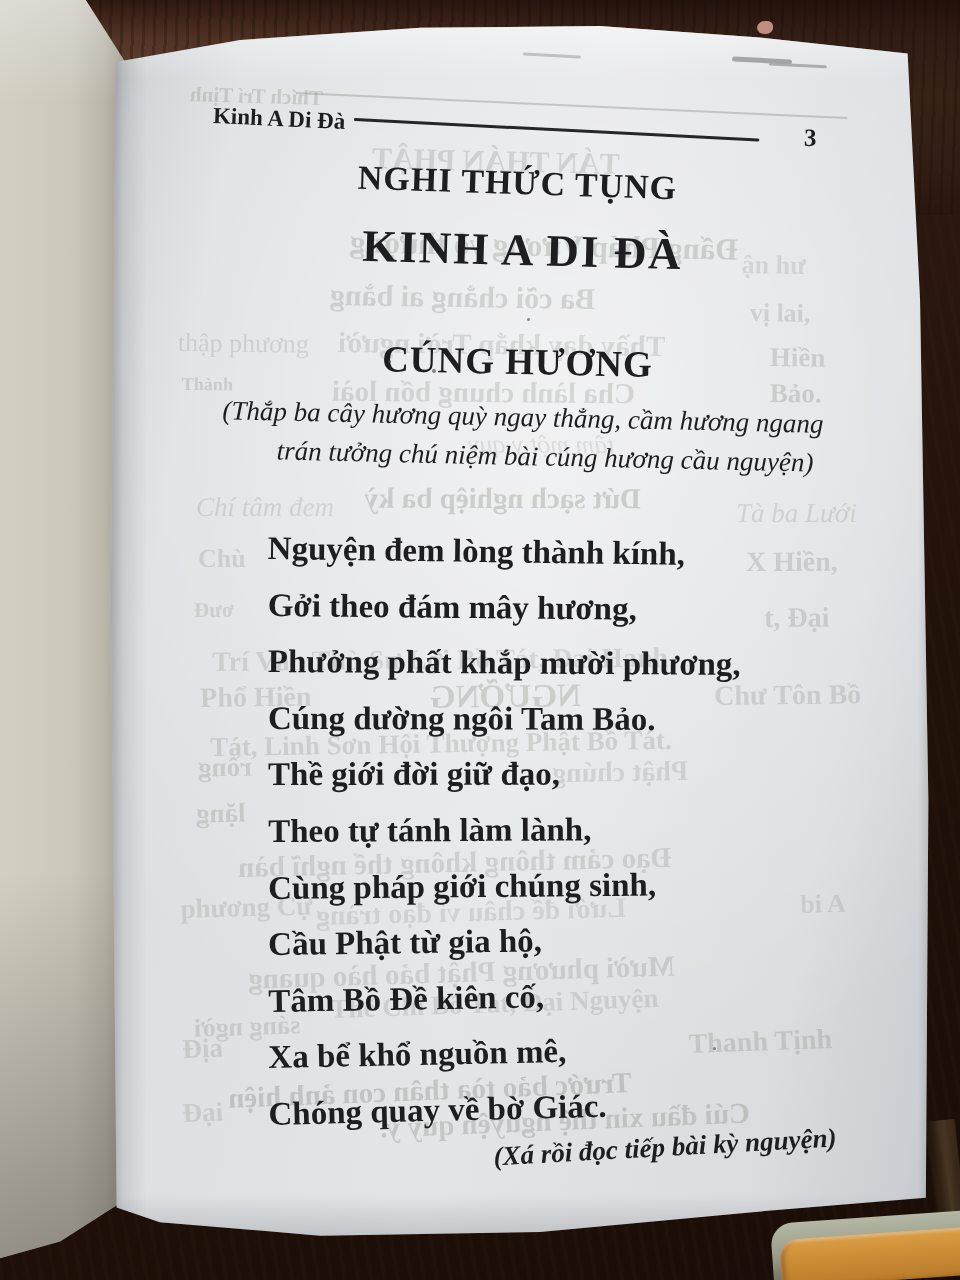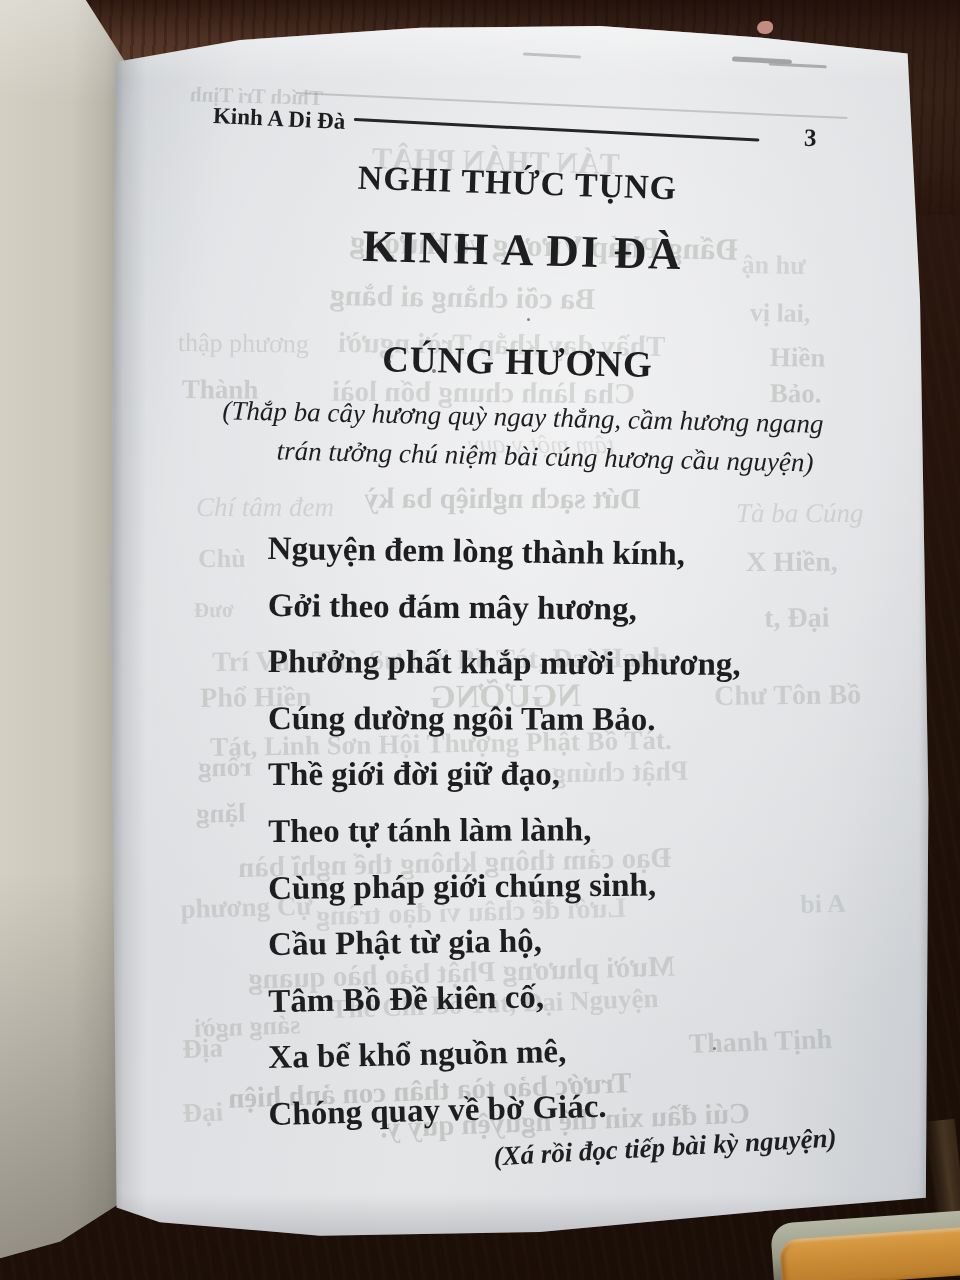--- a/index.html
+++ b/index.html
@@ -92,27 +92,27 @@
 <div class="abs" id="ghost-layer" style="left:0;top:0;width:960px;height:1280px;">
     <div class="ghost-line" style="left: 190px; top: 84px; font-size: 21px; opacity: 0.28; font-weight: bold; transform: rotate(1.67deg) scaleX(-1); transform-origin: center center;">Thích Trí Tịnh</div>
     <div class="ghost-line" style="left: 372px; top: 144px; font-size: 30px; opacity: 0.24; font-weight: bold; transform: rotate(1.43deg) scaleX(-1); transform-origin: center center;">TÁN THÁN PHẬT</div>
     <div class="ghost-line" style="left: 350px; top: 228px; font-size: 31px; opacity: 0.28; font-weight: bold; transform: rotate(1.1deg) scaleX(-1); transform-origin: center center;">Đấng Pháp Vương vô thượng</div>
     <div class="ghost-line" style="left: 742px; top: 250px; font-size: 26px; opacity: 0.2; font-weight: bold; transform: rotate(1.01deg);">ận hư</div>
     <div class="ghost-line" style="left: 330px; top: 280px; font-size: 30px; opacity: 0.26; font-weight: bold; transform: rotate(0.89deg) scaleX(-1); transform-origin: center center;">Ba cõi chẳng ai bằng</div>
     <div class="ghost-line" style="left: 750px; top: 298px; font-size: 26px; opacity: 0.24; font-weight: bold; transform: rotate(0.82deg);">vị lai,</div>
     <div class="ghost-line" style="left: 178px; top: 328px; font-size: 26px; opacity: 0.22; transform: rotate(0.71deg);">thập phương</div>
     <div class="ghost-line" style="left: 338px; top: 328px; font-size: 29px; opacity: 0.22; font-weight: bold; transform: rotate(0.71deg) scaleX(-1); transform-origin: center center;">Thầy dạy khắp Trời người</div>
     <div class="ghost-line" style="left: 770px; top: 342px; font-size: 27px; opacity: 0.26; font-weight: bold; transform: rotate(0.65deg);">Hiền</div>
-    <div class="ghost-line" style="left: 182px; top: 374px; font-size: 27px; opacity: 0.26; font-weight: bold; transform: rotate(0.52deg);">Thành</div>
+    <div class="ghost-line" style="left: 182px; top: 374px; font-size: 18px; opacity: 0.26; font-weight: bold; transform: rotate(0.52deg);">Thành</div>
     <div class="ghost-line" style="left: 332px; top: 376px; font-size: 29px; opacity: 0.24; font-weight: bold; transform: rotate(0.52deg) scaleX(-1); transform-origin: center center;">Cha lành chung bốn loài</div>
     <div class="ghost-line" style="left: 770px; top: 378px; font-size: 27px; opacity: 0.28; font-weight: bold; transform: rotate(0.51deg);">Bảo.</div>
     <div class="ghost-line" style="left: 468px; top: 430px; font-size: 26px; opacity: 0.18; font-style: italic; transform: rotate(0.3deg) scaleX(-1); transform-origin: center center;">tâm một y quy</div>
     <div class="ghost-line" style="left: 196px; top: 492px; font-size: 27px; opacity: 0.22; font-style: italic; transform: rotate(0.06deg);">Chí tâm đem</div>
     <div class="ghost-line" style="left: 364px; top: 482px; font-size: 29px; opacity: 0.3; font-weight: bold; transform: rotate(0.1deg) scaleX(-1); transform-origin: center center;">Dứt sạch nghiệp ba kỳ</div>
-    <div class="ghost-line" style="left: 736px; top: 498px; font-size: 27px; opacity: 0.22; font-style: italic; transform: rotate(0.03deg);">Tà ba Cúng</div>
+    <div class="ghost-line" style="left: 736px; top: 498px; font-size: 27px; opacity: 0.22; font-style: italic; transform: rotate(0.03deg);">Tà ba Lưới</div>
     <div class="ghost-line" style="left: 198px; top: 544px; font-size: 26px; opacity: 0.22; font-weight: bold; transform: rotate(-0.15deg);">Chù</div>
     <div class="ghost-line" style="left: 746px; top: 546px; font-size: 28px; opacity: 0.26; font-weight: bold; transform: rotate(-0.16deg);">X Hiền,</div>
     <div class="ghost-line" style="left: 194px; top: 598px; font-size: 21px; opacity: 0.22; font-weight: bold; transform: rotate(-0.36deg);">Đươ</div>
     <div class="ghost-line" style="left: 764px; top: 602px; font-size: 28px; opacity: 0.26; font-weight: bold; transform: rotate(-0.38deg);">t, Đại</div>
     <div class="ghost-line" style="left: 212px; top: 646px; font-size: 28px; opacity: 0.22; font-weight: bold; transform: rotate(-0.55deg);">Trí Văn Thù Sư Lợi Bồ Tát, Đại Hạnh</div>
     <div class="ghost-line" style="left: 200px; top: 682px; font-size: 28px; opacity: 0.24; font-weight: bold; transform: rotate(-0.69deg);">Phổ Hiền</div>
     <div class="ghost-line" style="left: 430px; top: 678px; font-size: 33px; opacity: 0.28; font-weight: bold; transform: rotate(-0.68deg) scaleX(-1); transform-origin: center center;">NGƯỠNG</div>
     <div class="ghost-line" style="left: 714px; top: 680px; font-size: 28px; opacity: 0.24; font-weight: bold; transform: rotate(-0.68deg);">Chư Tôn Bồ</div>
     <div class="ghost-line" style="left: 210px; top: 732px; font-size: 27px; opacity: 0.24; font-weight: bold; transform: rotate(-0.89deg);">Tát, Linh Sơn Hội Thượng Phật Bồ Tát.</div>
     <div class="ghost-line" style="left: 198px; top: 752px; font-size: 27px; opacity: 0.26; font-weight: bold; transform: rotate(-0.97deg) scaleX(-1); transform-origin: center center;">rồng</div>

